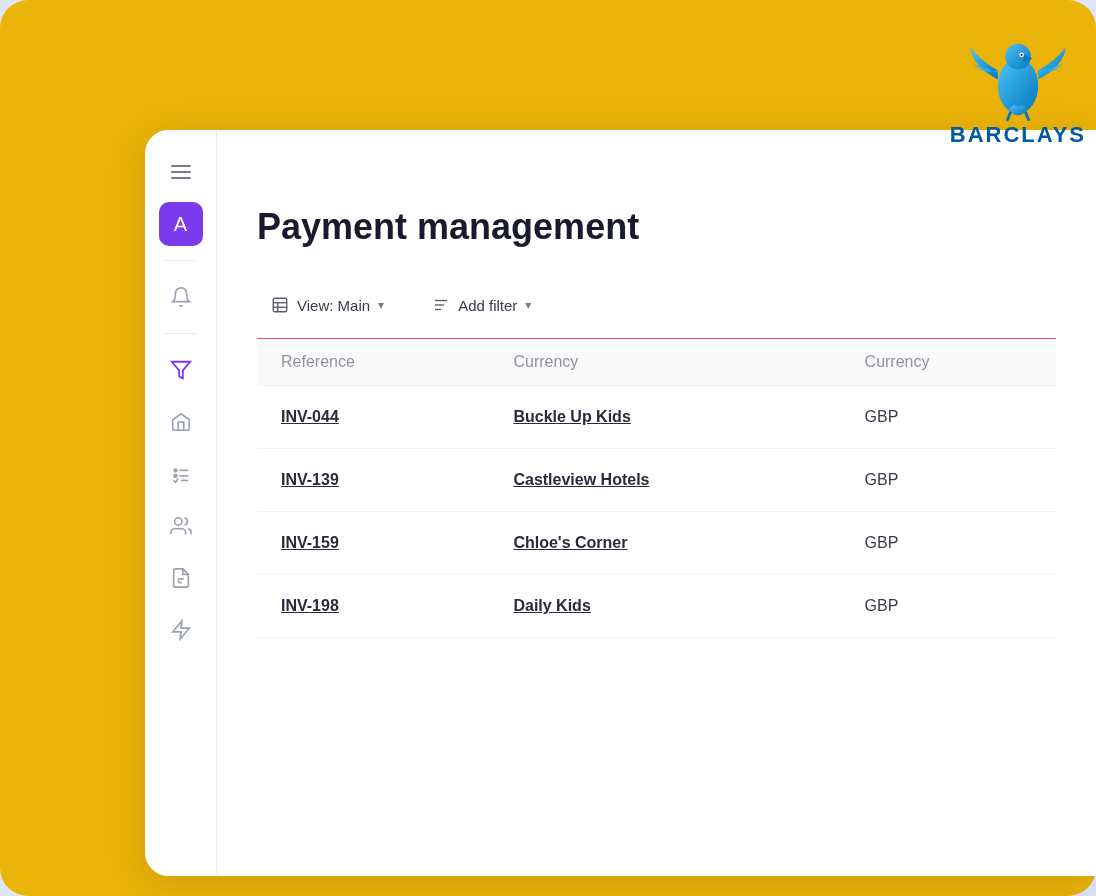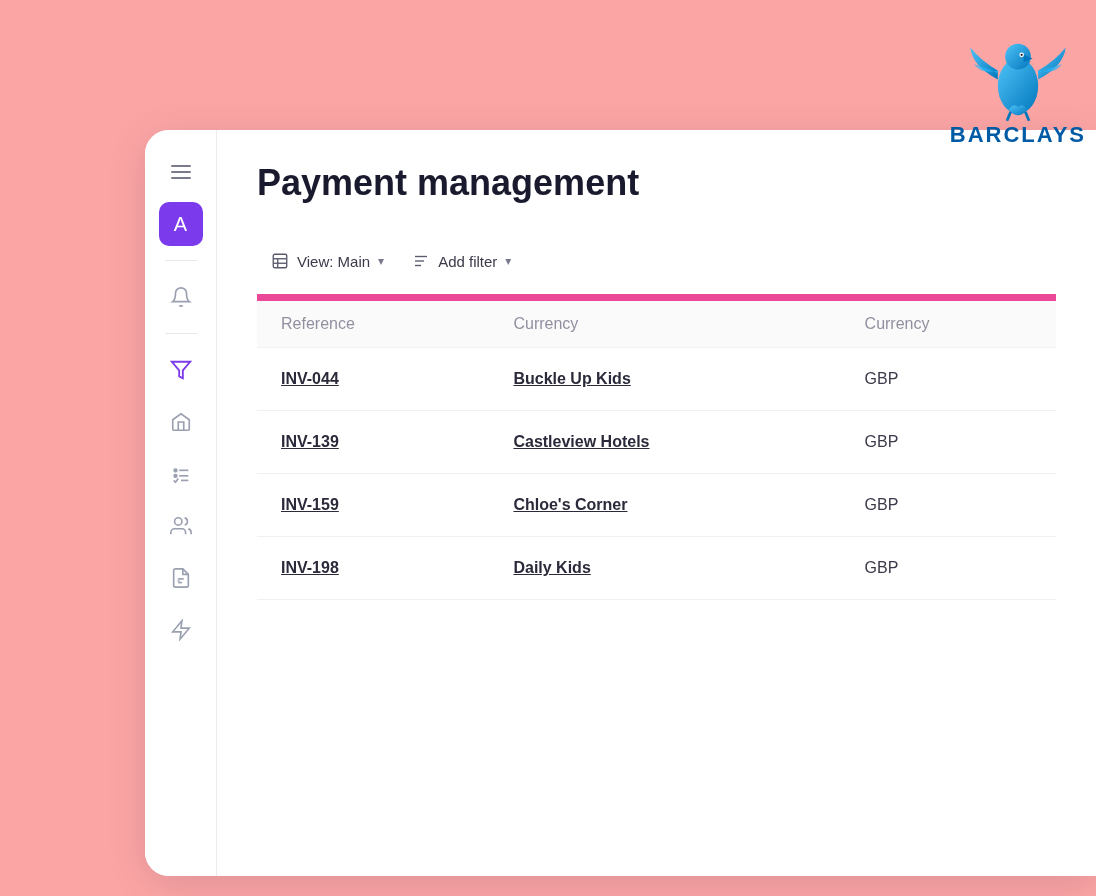--- a/index.html
+++ b/index.html
@@ -12,21 +12,22 @@
       font-family: -apple-system, BlinkMacSystemFont, 'Segoe UI', Helvetica, Arial, sans-serif;
       display: flex;
       align-items: center;
       justify-content: center;
     }
 
     .outer-wrapper {
       position: relative;
       width: 1096px;
       height: 896px;
-      background: #fca5a5;
+      background: #eab308;
+      border-radius: 28px;
     }
 
     
     .barclays-logo {
       position: absolute;
       top: 20px;
       right: 10px;
       display: flex;
       flex-direction: column;
       align-items: center;
@@ -101,36 +102,38 @@
       margin: 6px 0;
     }
 
     
     .main-content {
       flex: 1;
       display: flex;
       flex-direction: column;
       padding: 32px 40px 0 40px;
       overflow: hidden;
+      margin-top: 44px;
     }
 
     .page-title {
       font-size: 36px;
       font-weight: 800;
       color: #1a1a2e;
       margin-bottom: 24px;
       padding-right: 200px;
     }
 
     
     .toolbar {
       display: flex;
       align-items: flex-end;
+      gap: 20px;
       padding: 16px 0;
-      border-bottom: 7px solid #ec4899;
+      border-bottom: 1px solid #ec4899;
       margin-bottom: 0;
     }
 
     .toolbar-btn {
       display: flex;
       align-items: center;
       gap: 8px;
       padding: 8px 14px;
       border: none;
       background: none;

